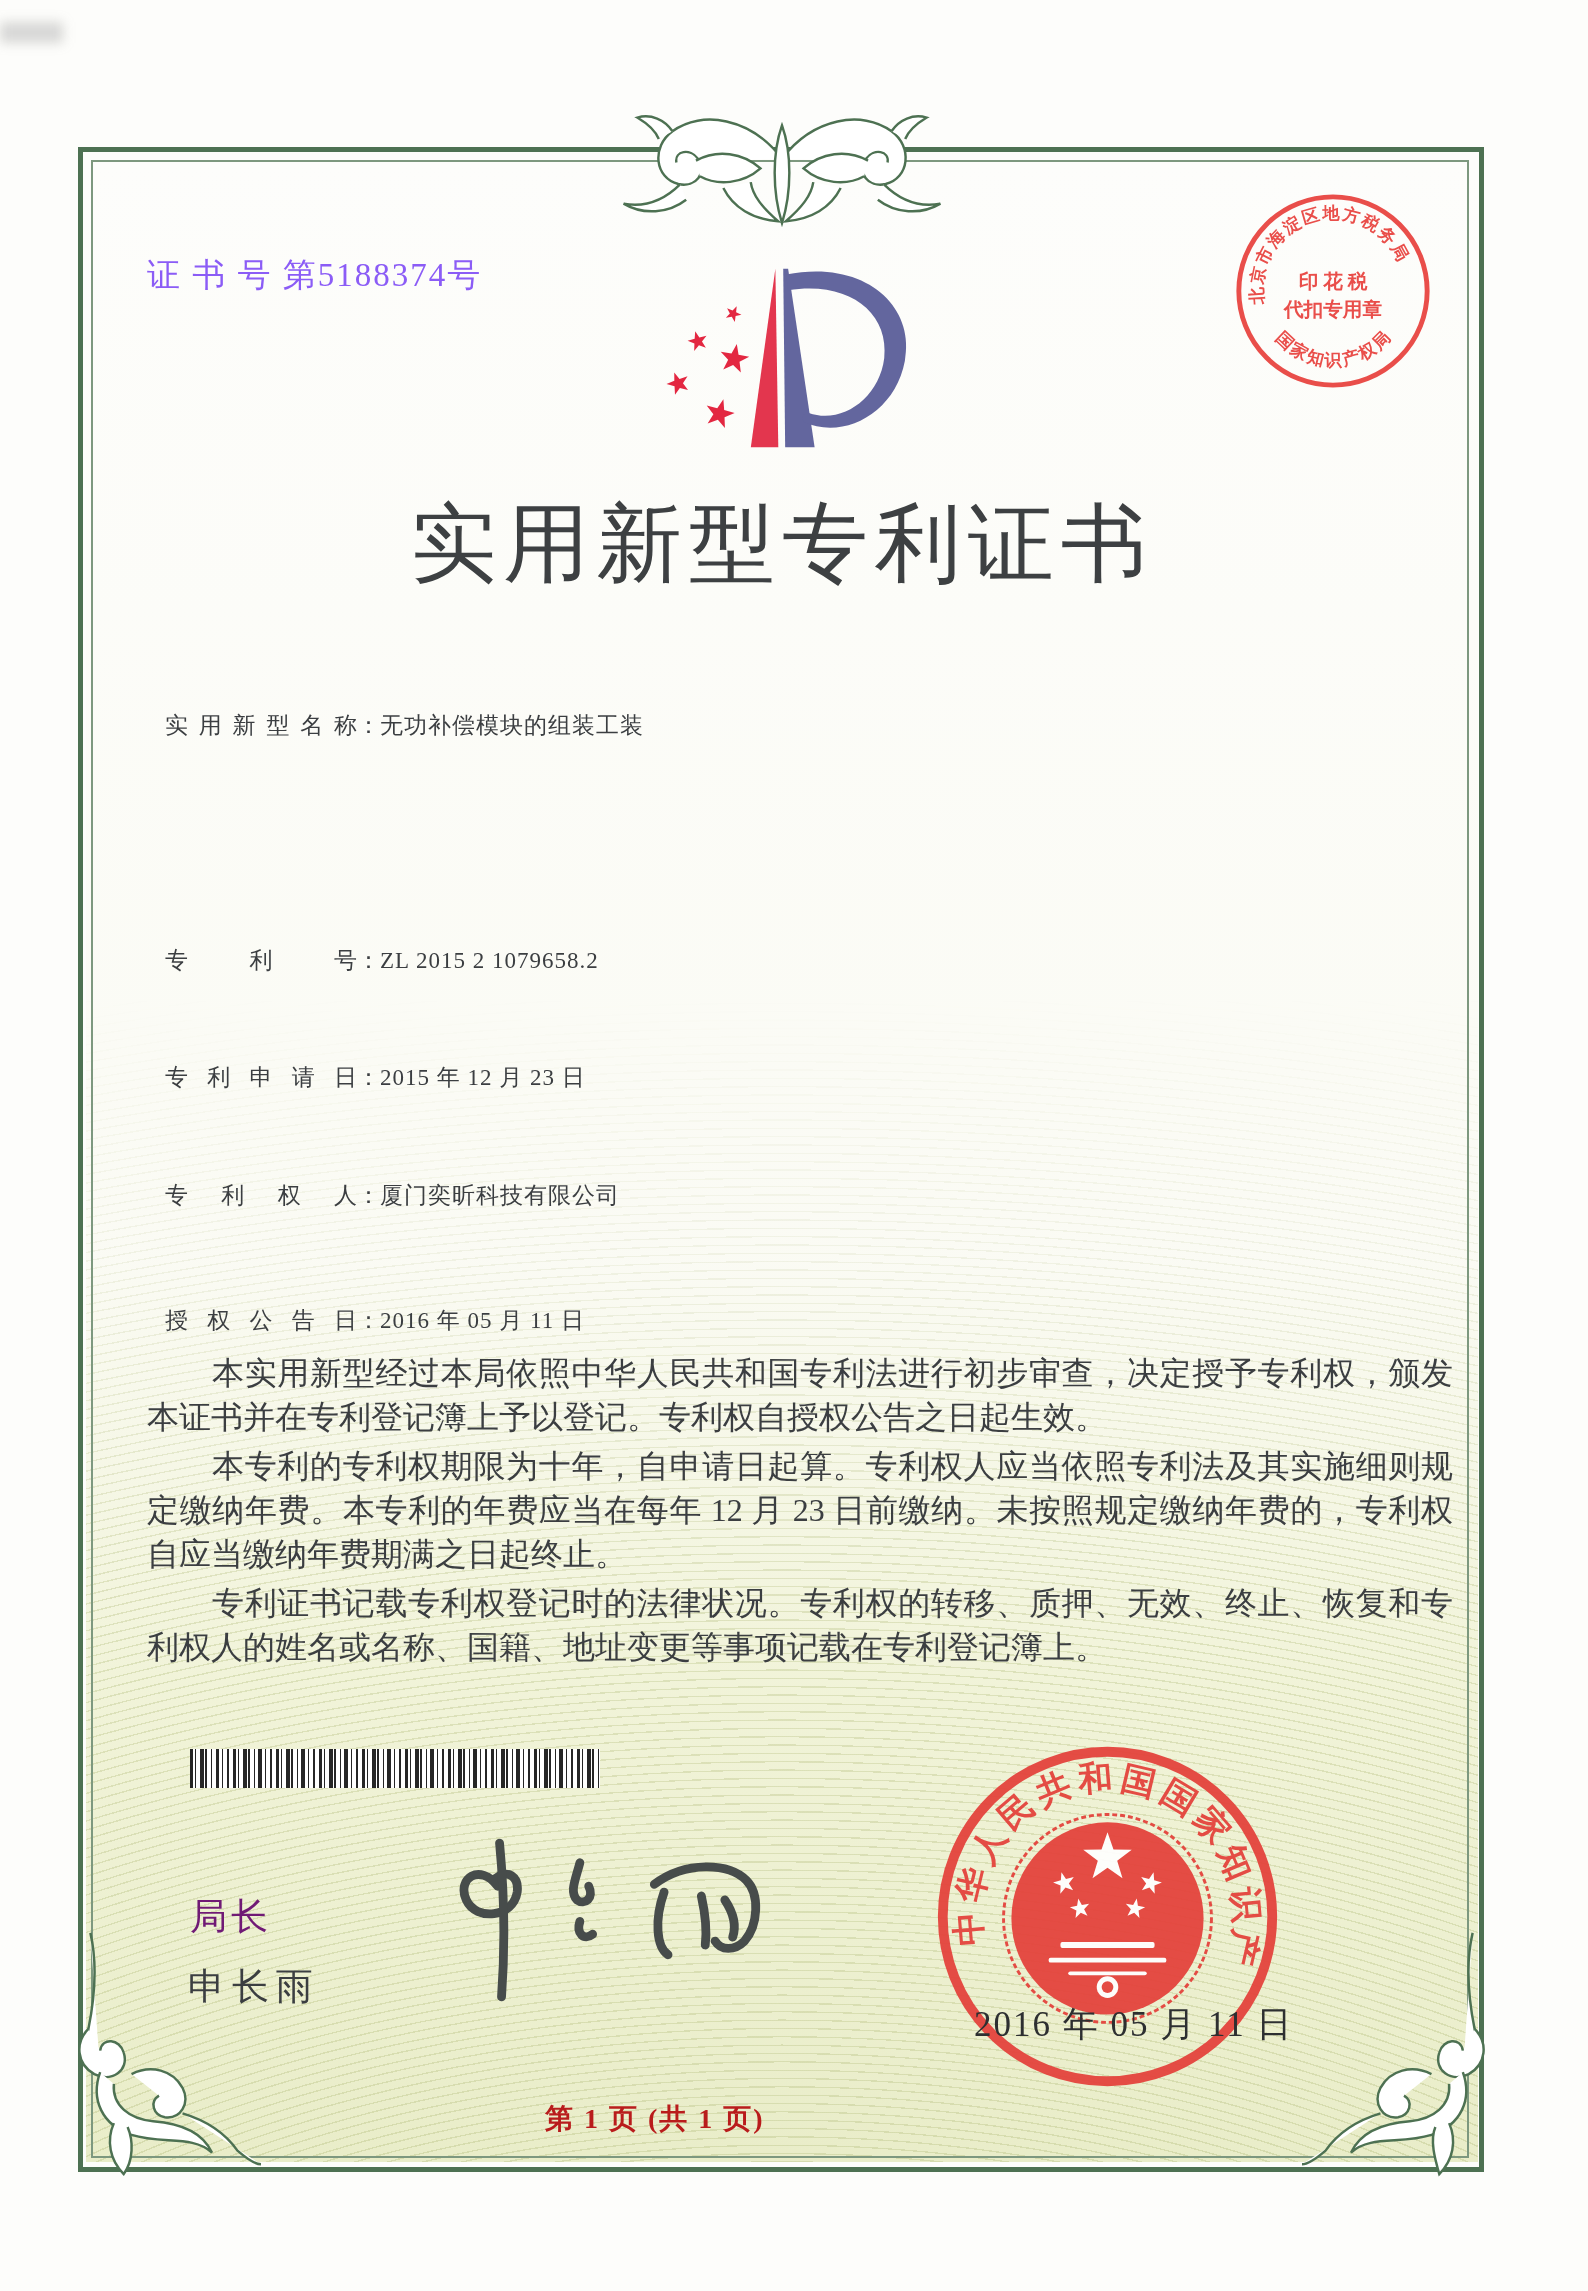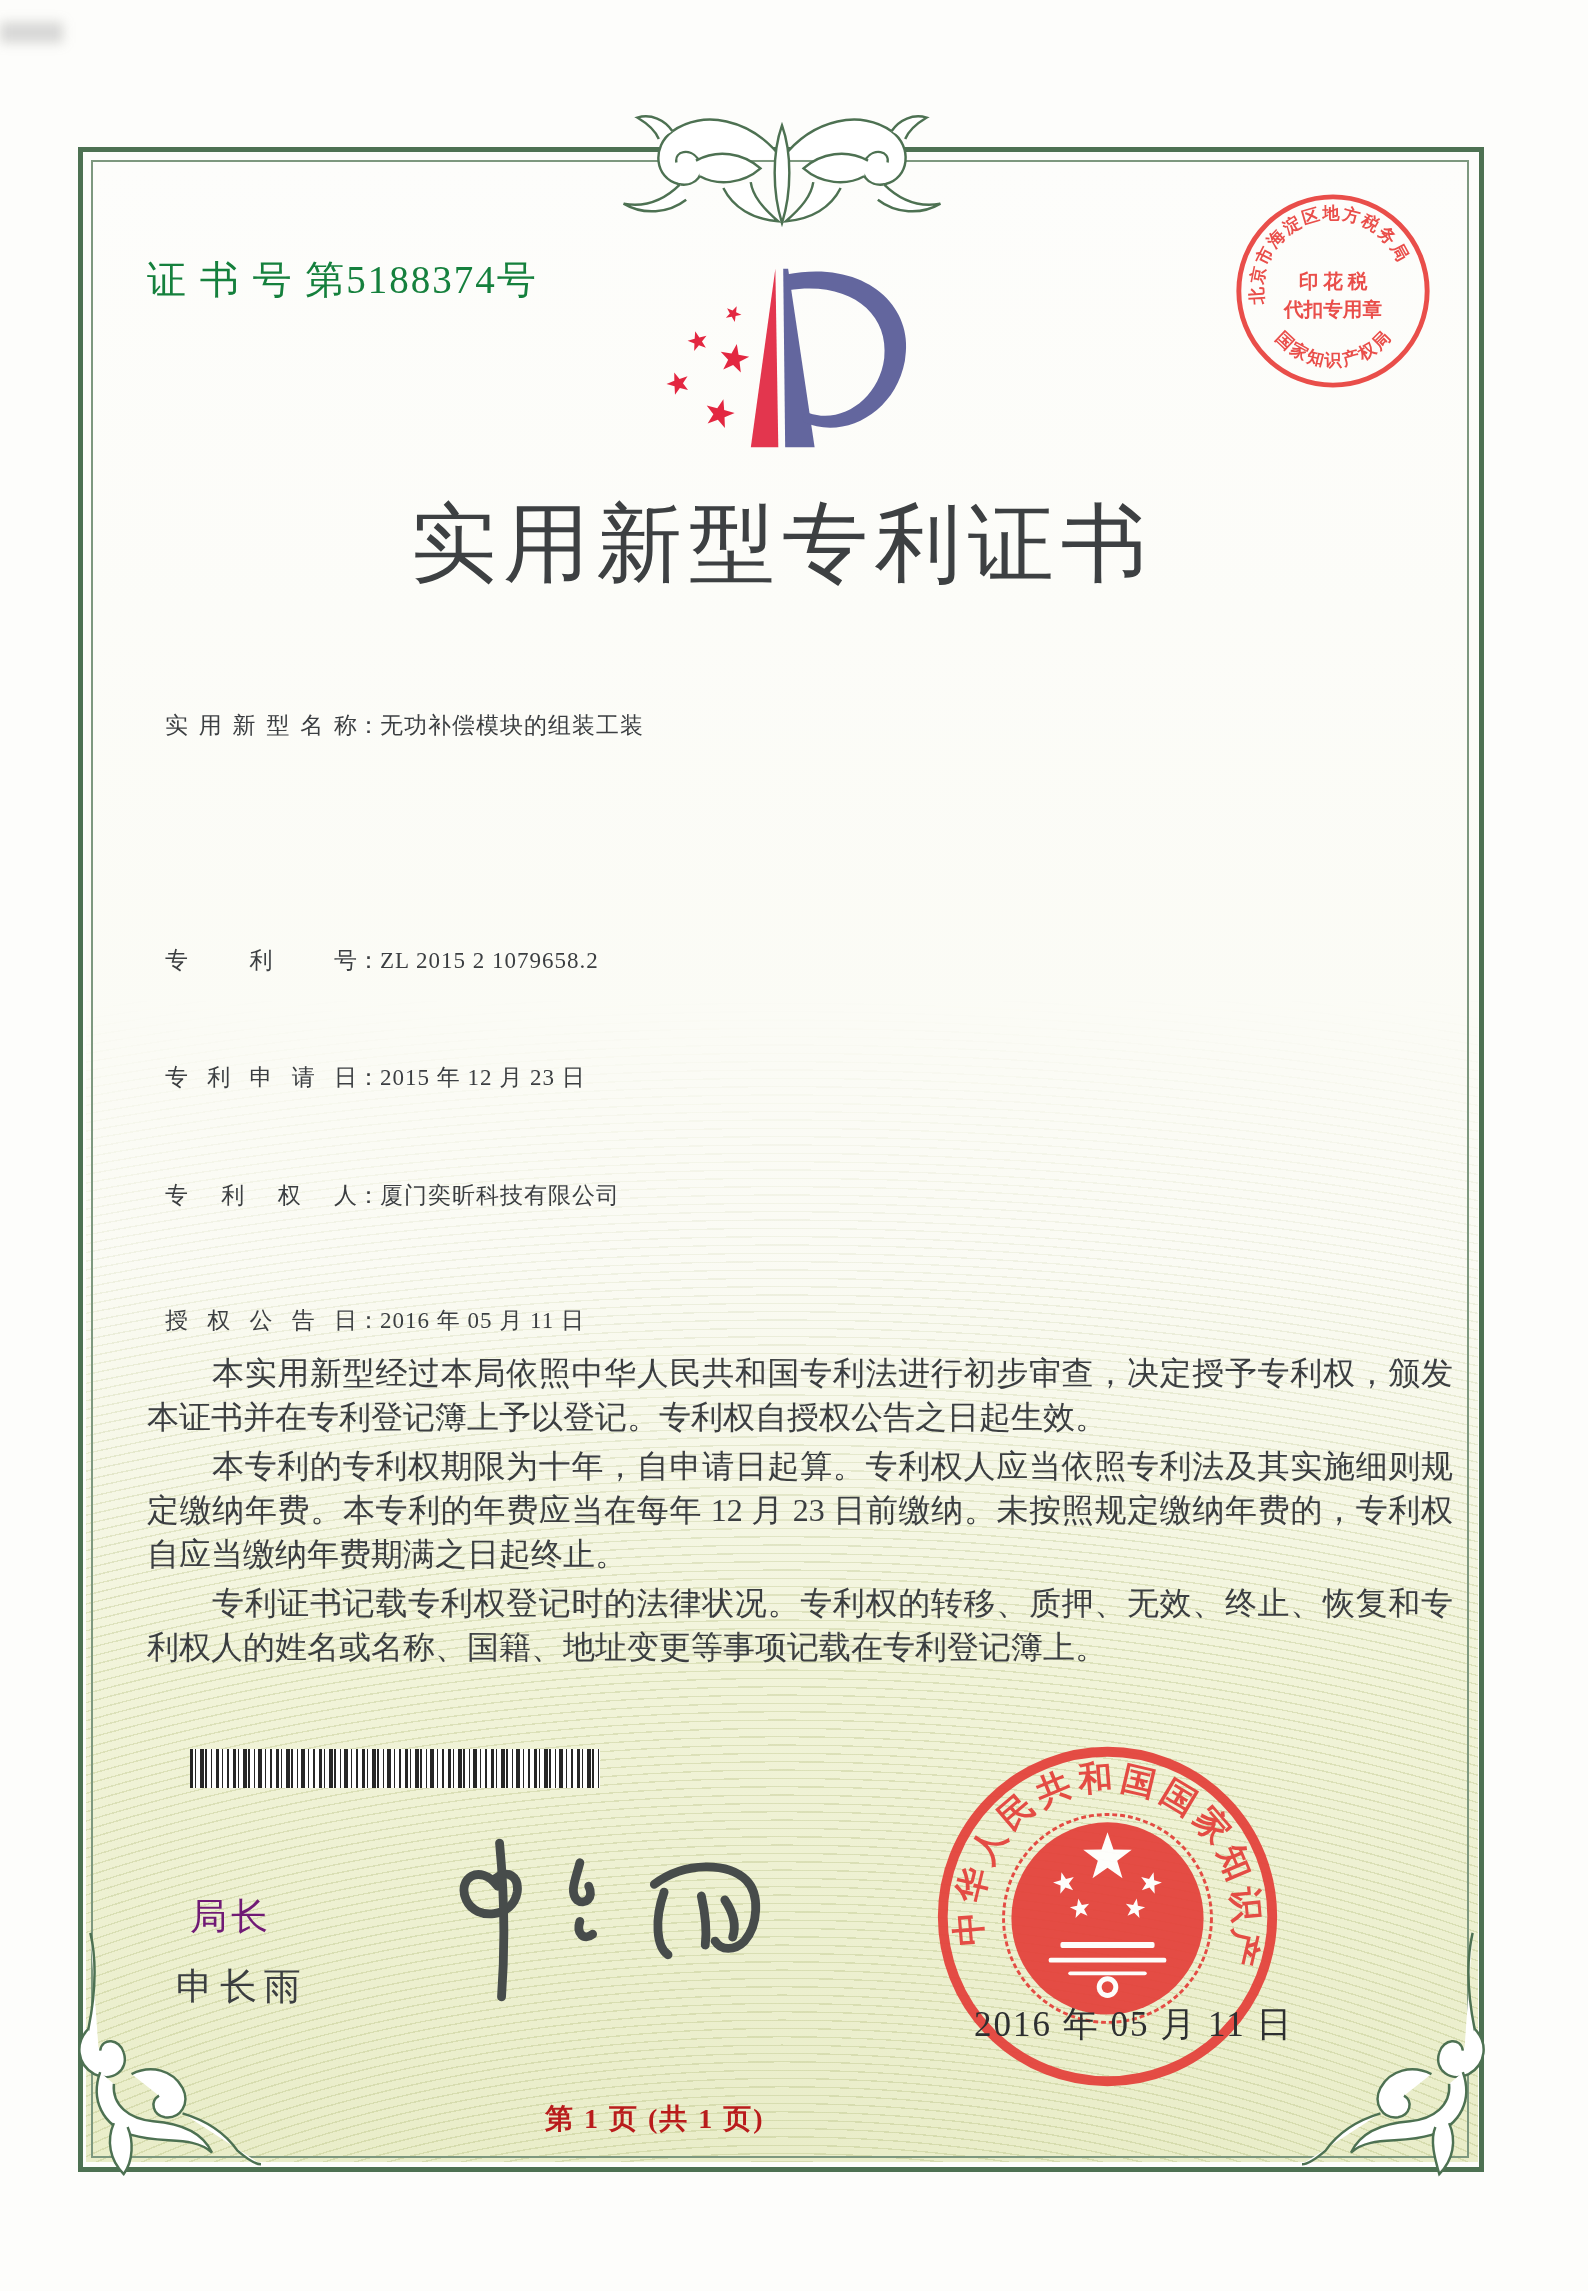--- a/index.html
+++ b/index.html
@@ -19,22 +19,22 @@
   .waves{position:absolute;left:86px;top:155px;width:1392px;height:2007px;z-index:0;
     background:linear-gradient(180deg, rgba(243,244,226,0) 0%, rgba(243,244,222,.25) 55%,
       rgba(238,241,208,.8) 76%, rgba(232,236,198,.95) 100%);}
   .waves::after{content:"";position:absolute;inset:0;
     background:repeating-radial-gradient(1568px 1029px at 50% 132%,
       rgba(158,170,94,.25) 0 2px, rgba(158,170,94,0) 2px 12.7px);
     -webkit-mask-image:linear-gradient(180deg, transparent 0%, transparent 42%, #000 72%, #000 100%);
     mask-image:linear-gradient(180deg, transparent 0%, transparent 42%, #000 72%, #000 100%);}
   .ornament{position:absolute;z-index:2;}
   
-  .cert-number{position:absolute;left:147px;top:253px;font-size:39px;letter-spacing:2px;
-    color:#15803d;z-index:3;}
+  .cert-number{position:absolute;left:147px;top:253px;font-size:33px;letter-spacing:2px;
+    color:#8b5cf6;z-index:3;}
   .logo{position:absolute;left:637px;top:253px;width:314px;height:206px;z-index:3;}
   .tax-stamp{position:absolute;left:1230px;top:188px;width:206px;height:206px;z-index:4;opacity:.92;}
   .title{position:absolute;left:782px;top:486px;transform:translateX(-50%);
     font-size:86px;font-weight:400;letter-spacing:6.9px;white-space:nowrap;color:#3d4042;z-index:3;}
   
   .field-row{position:absolute;left:165px;font-size:23px;white-space:nowrap;z-index:3;color:#3b3e41;}
   .field-label{display:inline-block;width:192px;text-align:justify;text-align-last:justify;}
   .field-colon{display:inline-block;}
   .field-value{display:inline-block;letter-spacing:1px;}
   
@@ -43,21 +43,21 @@
     text-align:justify;color:#3b3e41;}
   
   .barcode{position:absolute;left:190px;top:1749px;width:410px;height:39px;z-index:3;
     background-image:repeating-linear-gradient(90deg,
       #262626 0 2.9px,#fff 2.9px 4.9px,#262626 4.9px 5.9px,#fff 5.9px 9.8px,#262626 9.8px 13.7px,
       #fff 13.7px 14.7px,#262626 14.7px 16.7px,#fff 16.7px 20.6px,#262626 20.6px 21.6px,#fff 21.6px 25.5px,
       #262626 25.5px 29px,#fff 29px 32px,#262626 32px 33px,#fff 33px 37px,#262626 37px 39px,
       #fff 39px 43px);}
   .signer-title{position:absolute;left:190px;top:1892px;font-size:37px;letter-spacing:3.9px;
     color:#701a75;z-index:3;font-family:"Liberation Sans","DejaVu Sans",sans-serif;}
-  .signer-name{position:absolute;left:176px;top:1962px;font-size:37px;letter-spacing:6.9px;
+  .signer-name{position:absolute;left:188px;top:1962px;font-size:37px;letter-spacing:6.9px;
     color:#3b3e41;z-index:3;font-family:Liberation Mono, monospace;}
   .signature{position:absolute;left:431px;top:1835px;width:382px;height:172px;z-index:3;}
   .office-seal{position:absolute;left:931px;top:1740px;width:353px;height:353px;z-index:4;opacity:.93;}
   .issue-date{position:absolute;left:974px;top:2001px;font-size:35px;letter-spacing:2px;
     color:#2d2f31;z-index:5;white-space:nowrap;}
   .page-footer{position:absolute;left:545px;top:2100px;width:372px;text-align:left;
     font-size:28px;letter-spacing:2px;color:#b91c1c;z-index:3;font-weight:bold;}
 </style>
 </head>
 <body>

